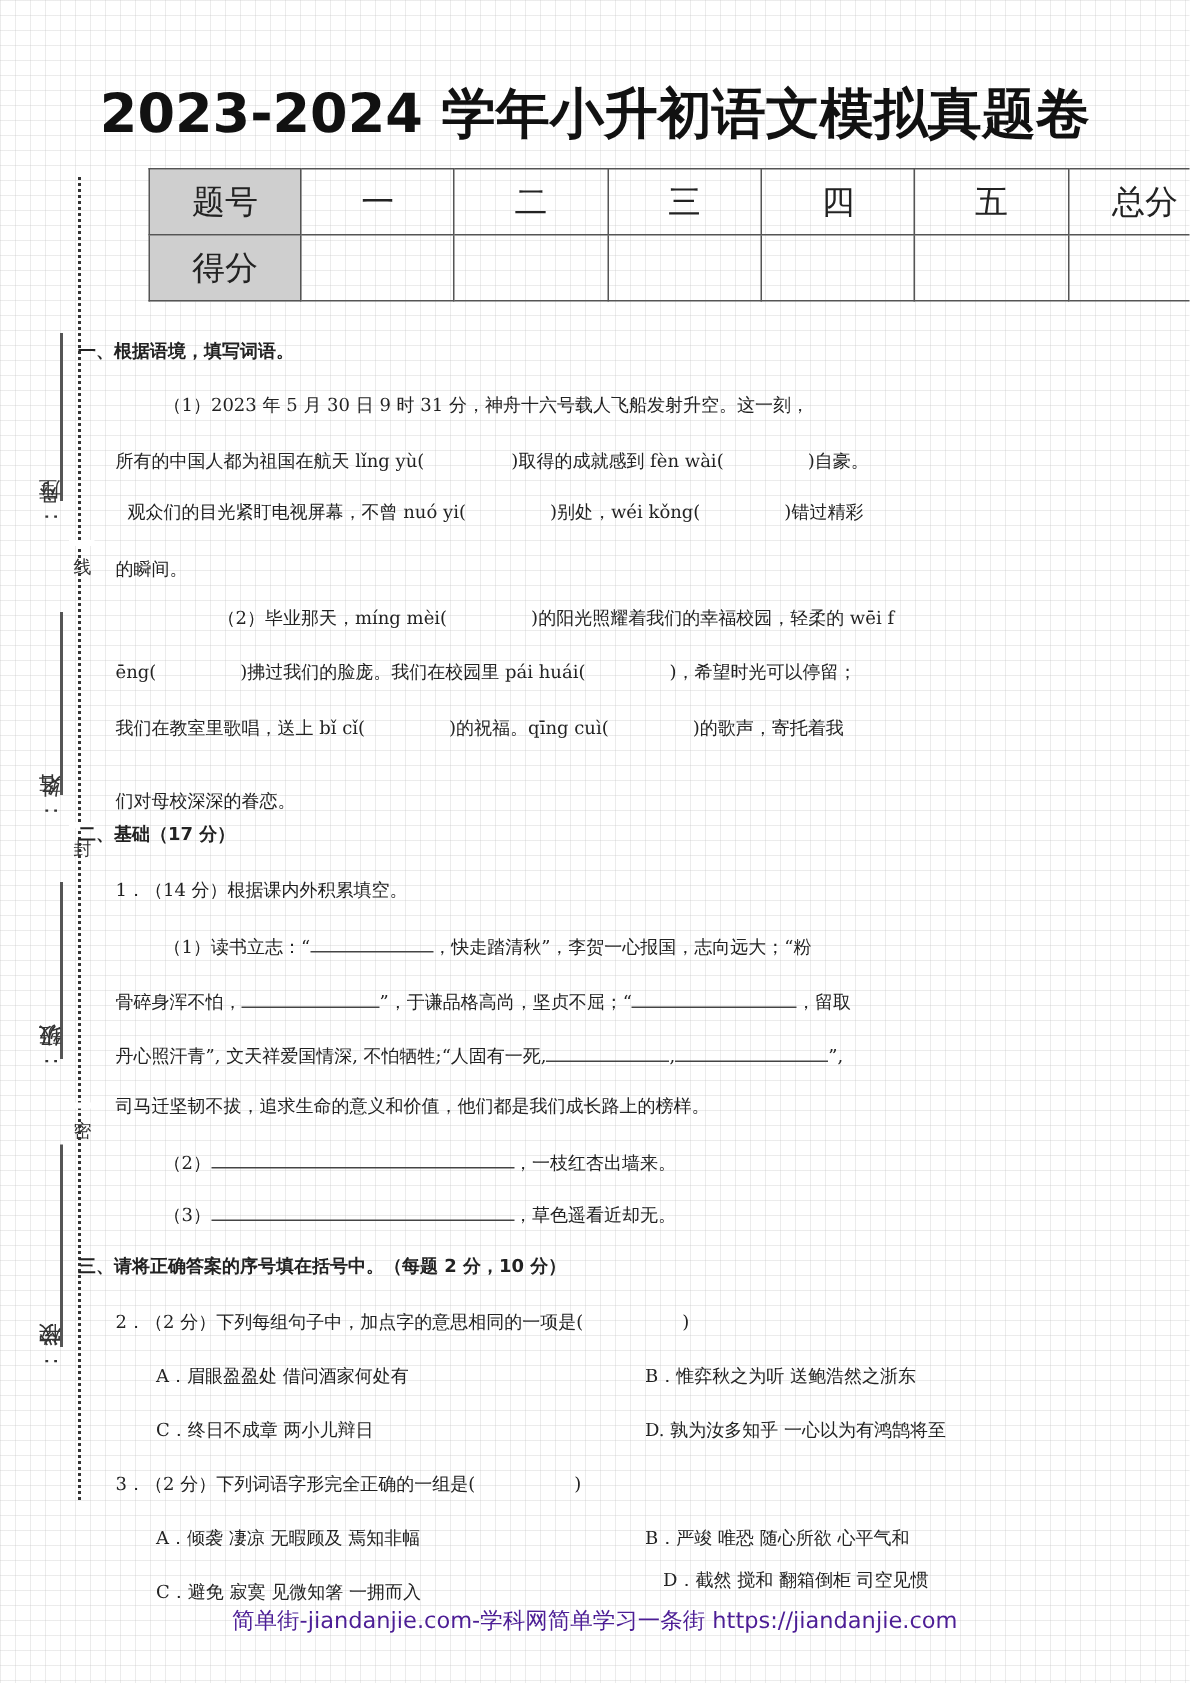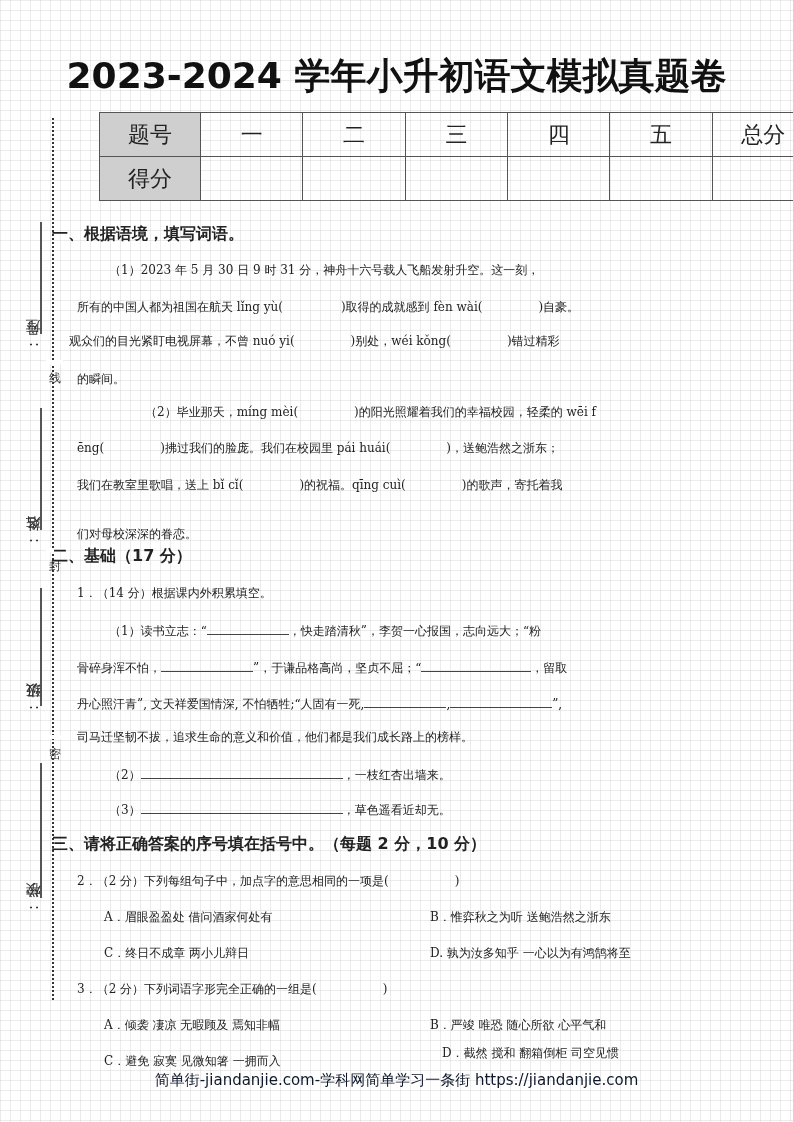--- a/index.html
+++ b/index.html
@@ -31,25 +31,25 @@
     position: absolute; left: 24px; font-size: 15px; color: #333;
     writing-mode: vertical-rl; transform: rotate(180deg);
     font-family: "DejaVu Sans", sans-serif; background: transparent;
   }
   .vcut {
     position: absolute; left: 46px; font-size: 12px; color: #333;
     writing-mode: vertical-rl; font-family: "DejaVu Sans", sans-serif;
     background: #fff; padding: 2px 0;
   }
   .line { position: absolute; font-size: 12px; white-space: nowrap; line-height: 22px; }
-  .sec { font-weight: bold; font-family: "DejaVu Sans", sans-serif; font-size: 16px; }
+  .sec { font-weight: bold; font-family: "DejaVu Sans", sans-serif; font-size: 12px; }
   .blank { display: inline-block; border-bottom: 1.2px solid #444; height: 16px; vertical-align: baseline; }
   .footer {
     position: absolute; top: 1071px; left: 0; width: 793px; text-align: center;
-    font-family: "DejaVu Sans", sans-serif; font-size: 15px; color: #0f172a;
+    font-family: "DejaVu Sans", sans-serif; font-size: 15px; color: #4c1d95;
   }
 </style>
 </head>
 <body>
 
 <div class="title">2023-2024 学年小升初语文模拟真题卷</div>
 
 <table class="score">
   <tbody>
       <tr>
@@ -86,30 +86,30 @@
 
 <div class="vcut" style="top:360px;">线</div>
 <div class="vcut" style="top:548px;">封</div>
 <div class="vcut" style="top:735px;">密</div>
 
 <div class="line sec" style="top:223px;left:52px;">一、根据语境，填写词语。</div>
 <div class="line" style="top:259px;left:109px;">（1）2023 年 5 月 30 日 9 时 31 分，神舟十六号载人飞船发射升空。这一刻，</div>
 <div class="line" style="top:296px;left:77px;">
   <span>所有的中国人都为祖国在航天 lǐng yù(</span><span style="display:inline-block;width:58px;"></span><span>)取得的成就感到 fèn wài(</span><span style="display:inline-block;width:56px;"></span><span>)自豪。</span>
 </div>
-<div class="line" style="top:330px;left:69px;">
+<div class="line" style="top:330px;left:85px;">
   <span>观众们的目光紧盯电视屏幕，不曾 nuó yi(</span><span style="display:inline-block;width:56px;"></span><span>)别处，wéi kǒng(</span><span style="display:inline-block;width:56px;"></span><span>)错过精彩</span>
 </div>
 <div class="line" style="top:368px;left:77px;">的瞬间。</div>
 
 <div class="line" style="top:401px;left:109px;margin-left:36px;">
   <span>（2）毕业那天，míng mèi(</span><span style="display:inline-block;width:56px;"></span><span>)的阳光照耀着我们的幸福校园，轻柔的 wēi f</span>
 </div>
 <div class="line" style="top:437px;left:77px;">
-  <span>ēng(</span><span style="display:inline-block;width:56px;"></span><span>)拂过我们的脸庞。我们在校园里 pái huái(</span><span style="display:inline-block;width:56px;"></span><span>)，送鲍浩然之浙东；</span>
+  <span>ēng(</span><span style="display:inline-block;width:56px;"></span><span>)拂过我们的脸庞。我们在校园里 pái huái(</span><span style="display:inline-block;width:56px;"></span><span>)，希望时光可以停留；</span>
 </div>
 <div class="line" style="top:474px;left:77px;">
   <span>我们在教室里歌唱，送上 bǐ cǐ(</span><span style="display:inline-block;width:56px;"></span><span>)的祝福。qīng cuì(</span><span style="display:inline-block;width:56px;"></span><span>)的歌声，寄托着我</span>
 </div>
 <div class="line" style="top:510px;left:77px;margin-top:13px;">们对母校深深的眷恋。</div>
 
 <div class="line sec" style="top:545px;left:52px;">二、基础（17 分）</div>
 <div class="line" style="top:582px;left:77px;">1．（14 分）根据课内外积累填空。</div>
 <div class="line" style="top:618px;left:109px;">
   <span>（1）读书立志：“</span><span class="blank" style="width:82px;"></span><span>，快走踏清秋”，李贺一心报国，志向远大；“粉</span>

